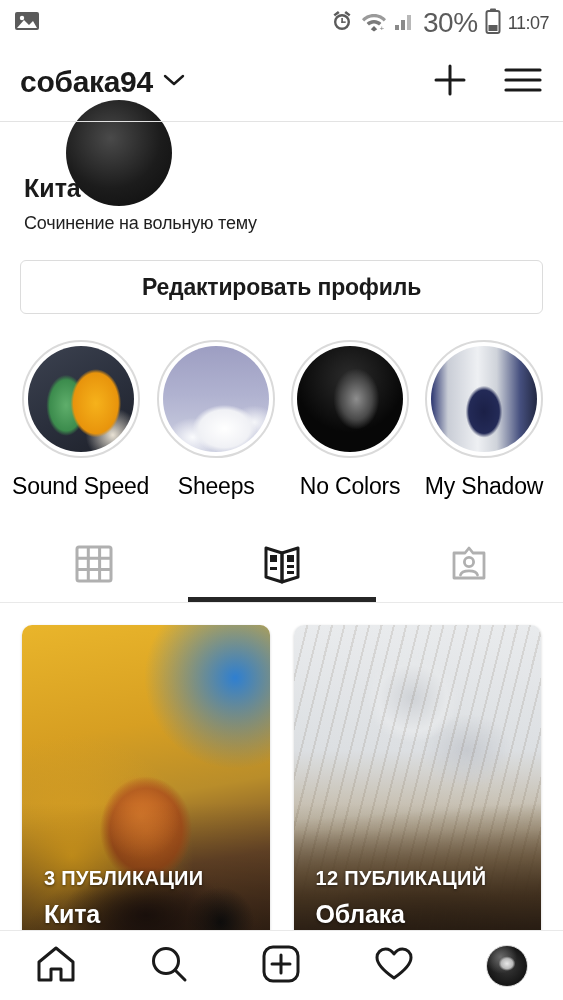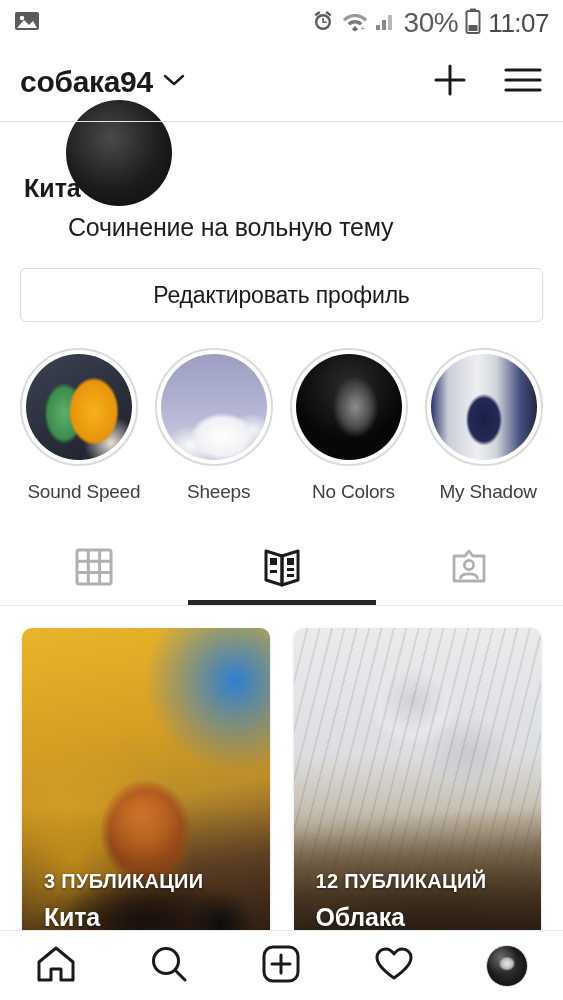--- a/index.html
+++ b/index.html
@@ -12,21 +12,21 @@
   .phone { position:relative; width:563px; height:1000px; background:#fff; }
 
   
   .statusbar{
     height:46px; display:flex; align-items:center;
     padding:0 14px; background:#fff;
   }
   .sb-left{ display:flex; align-items:center; gap:8px; }
   .sb-right{ margin-left:auto; display:flex; align-items:center; gap:7px; }
   .sb-text{ font-size:28px; color:#5b5b5b; letter-spacing:-0.4px; }
-  .sb-time{ font-size:26px; color:#4a4a4a; letter-spacing:-0.5px; }
+  .sb-time{ font-size:18px; color:#4a4a4a; letter-spacing:-0.5px; }
   .ico{ display:block; }
 
   
   .header{
     height:72px; display:flex; align-items:center;
     padding:0 20px; background:#fff;
   }
   .username{
     font-size:30px; font-weight:bold; color:#1a1a1a;
     letter-spacing:-0.3px;
@@ -46,44 +46,43 @@
     overflow:hidden;
   }
   .avatar-clip{
     position:absolute; left:0; right:0; top:0;
     height:1000px; overflow:hidden;
   }
 
   
   .identity{ padding:26px 24px 0 24px; }
   .fullname{ font-size:25px; font-weight:bold; color:#1a1a1a; }
-  .bio{ font-size:25px; color:#1f1f1f; margin-top:10px; letter-spacing:-0.2px;margin-left:44px; }
+  .bio{ font-size:18px; color:#1f1f1f; margin-top:10px; letter-spacing:-0.2px; }
 
   
   .edit-wrap{ padding:26px 20px 0 20px; }
   .edit-btn{
     width:100%; height:54px; border:1px solid #dcdcdc; border-radius:6px;
     background:#fff; display:flex; align-items:center; justify-content:center;
-    font-size:23px; font-weight:normal; color:#1a1a1a; letter-spacing:-0.2px;
+    font-size:23px; font-weight:bold; color:#1a1a1a; letter-spacing:-0.2px;
   }
 
   
   .highlights{
     display:flex; padding:26px 12px 0 12px; gap:0;
   }
   .hl{ flex:1; display:flex; flex-direction:column; align-items:center; }
   .hl-ring{
     width:118px; height:118px; border-radius:50%;
     border:2px solid #dadada; padding:4px; background:#fff;
   }
   .hl-img{ width:100%; height:100%; border-radius:50%; overflow:hidden; position:relative; }
   .hl-label{
-    margin-top:15px; font-size:19px; color:#404040; letter-spacing:-0.2px;
+    margin-top:15px; font-size:23px; color:#000000; letter-spacing:-0.2px;
     white-space:nowrap;
-    margin-left:9px;
   }
 
   
   .thumb-leaf{
     background:
       radial-gradient(ellipse 34% 46% at 64% 54%, #f6b21b 0%, #e8940c 62%, rgba(232,148,12,0) 70%),
       radial-gradient(ellipse 26% 40% at 36% 56%, #5fae6b 0%, #3c8c4d 60%, rgba(60,140,77,0) 72%),
       radial-gradient(circle at 80% 84%, #e9e2d4 0%, rgba(233,226,212,0) 22%),
       linear-gradient(150deg,#3c4250 0%,#2a2f3c 55%,#1d2029 100%);
   }

